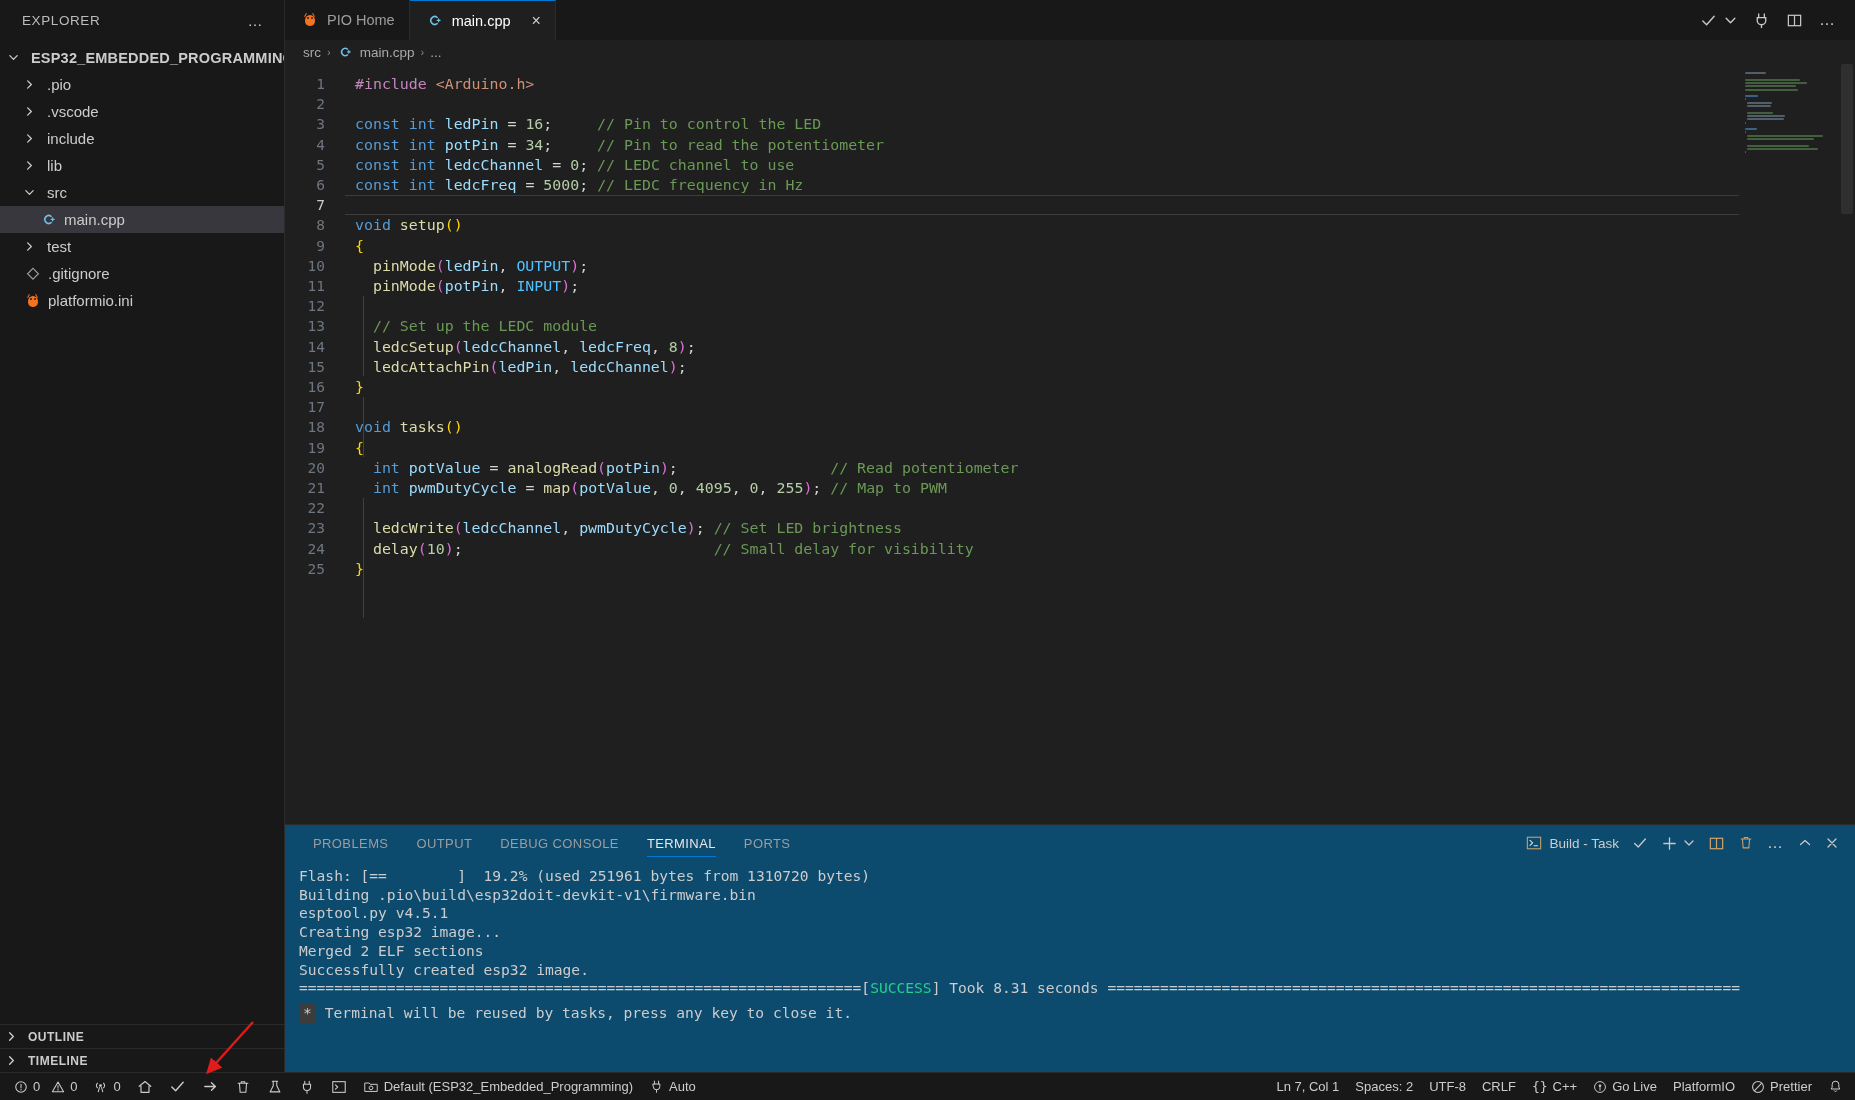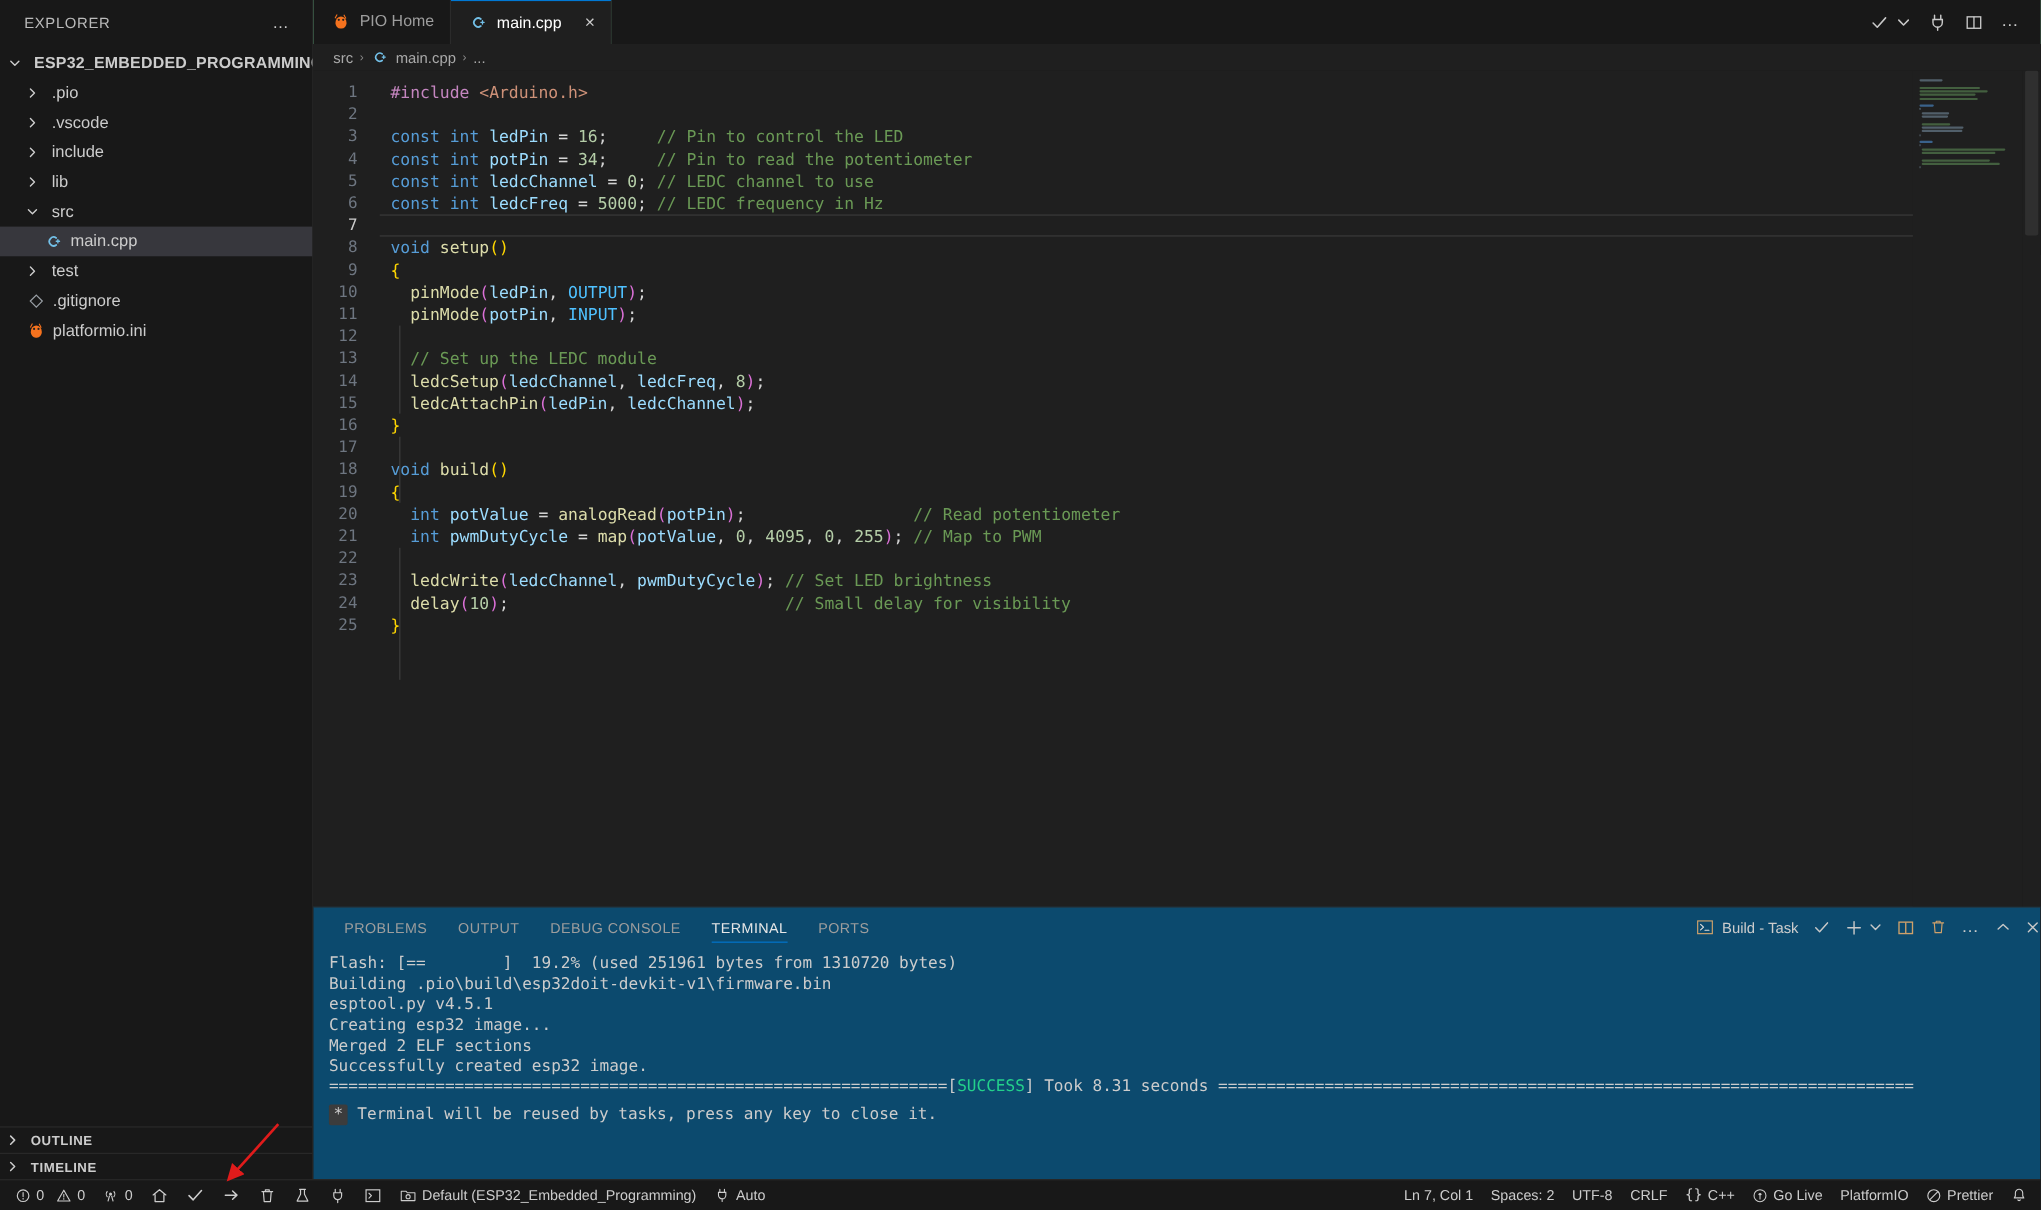--- a/index.html
+++ b/index.html
@@ -117,21 +117,21 @@
 
   
   .panel { height:248px; flex:0 0 248px; background:#0c4a6e; border-top:1px solid #2b2b2b; display:flex; flex-direction:column; }
   .panel-tabs { height:36px; display:flex; align-items:center; padding-left:14px; gap:0; }
   .ptab {
     font-size:13px; letter-spacing:.4px; color:#9d9d9d; padding:0 14px; height:36px;
     display:flex; align-items:center; cursor:pointer; position:relative;
   }
   .ptab.active { color:#e7e7e7; }
   .ptab.active::after { content:""; position:absolute; left:14px; right:14px; bottom:4px; height:1.5px; background:#0078d4; }
-  .panel-actions { margin-left:auto; display:flex; align-items:center; gap:13px; }
+  .panel-actions { margin-left:auto; display:flex; align-items:center; gap:13px; padding-right:16px; }
   .taskchip { display:flex; align-items:center; gap:7px; font-size:13.5px; color:#cccccc; cursor:pointer; }
   .termbox { flex:1 1 auto; padding:6px 0 0 14px; overflow:hidden; }
   pre.term {
     font-family:"DejaVu Sans Mono", monospace; font-size:14.6px; line-height:18.7px;
     color:#cccccc; white-space:pre; margin:0;
   }
   .tgreen { color:#23d18b; }
   .astbox {
     display:inline-block; background:#3c3c3c; color:#cccccc; width:17px; text-align:center;
     border-radius:2px;
@@ -387,21 +387,21 @@
 <span class="k">void</span> <span class="fn">setup</span><span class="br1">()</span>
 <span class="br1">{</span>
   <span class="fn">pinMode</span><span class="br2">(</span><span class="va">ledPin</span><span class="op">,</span> <span class="cn">OUTPUT</span><span class="br2">)</span><span class="op">;</span>
   <span class="fn">pinMode</span><span class="br2">(</span><span class="va">potPin</span><span class="op">,</span> <span class="cn">INPUT</span><span class="br2">)</span><span class="op">;</span>
 
   <span class="cm">// Set up the LEDC module</span>
   <span class="fn">ledcSetup</span><span class="br2">(</span><span class="va">ledcChannel</span><span class="op">,</span> <span class="va">ledcFreq</span><span class="op">,</span> <span class="nu">8</span><span class="br2">)</span><span class="op">;</span>
   <span class="fn">ledcAttachPin</span><span class="br2">(</span><span class="va">ledPin</span><span class="op">,</span> <span class="va">ledcChannel</span><span class="br2">)</span><span class="op">;</span>
 <span class="br1">}</span>
 
-<span class="k">void</span> <span class="fn">build</span><span class="br1">()</span>
+<span class="k">void</span> <span class="fn">tasks</span><span class="br1">()</span>
 <span class="br1">{</span>
   <span class="k">int</span> <span class="va">potValue</span> <span class="op">=</span> <span class="fn">analogRead</span><span class="br2">(</span><span class="va">potPin</span><span class="br2">)</span><span class="op">;</span>                 <span class="cm">// Read potentiometer</span>
   <span class="k">int</span> <span class="va">pwmDutyCycle</span> <span class="op">=</span> <span class="fn">map</span><span class="br2">(</span><span class="va">potValue</span><span class="op">,</span> <span class="nu">0</span><span class="op">,</span> <span class="nu">4095</span><span class="op">,</span> <span class="nu">0</span><span class="op">,</span> <span class="nu">255</span><span class="br2">)</span><span class="op">;</span> <span class="cm">// Map to PWM</span>
 
   <span class="fn">ledcWrite</span><span class="br2">(</span><span class="va">ledcChannel</span><span class="op">,</span> <span class="va">pwmDutyCycle</span><span class="br2">)</span><span class="op">;</span> <span class="cm">// Set LED brightness</span>
   <span class="fn">delay</span><span class="br2">(</span><span class="nu">10</span><span class="br2">)</span><span class="op">;</span>                            <span class="cm">// Small delay for visibility</span>
 <span class="br1">}</span></pre>
           </div>
           <div class="minimap" id="minimap">
               <div class="mm-line" style="top: 8px; left: 6px; width: 21px; background: rgb(91, 107, 120); opacity: 0.85;"></div>

